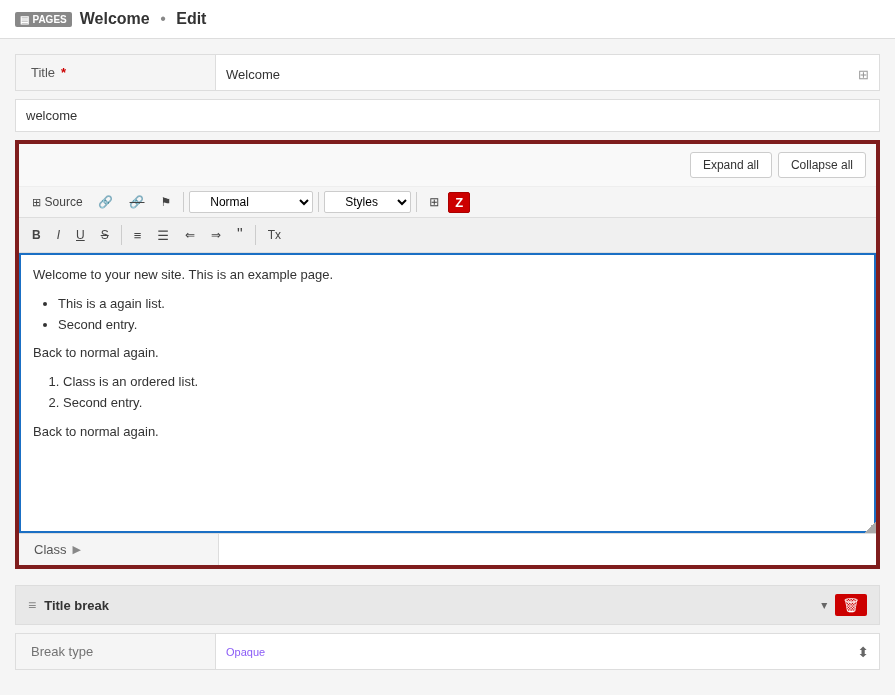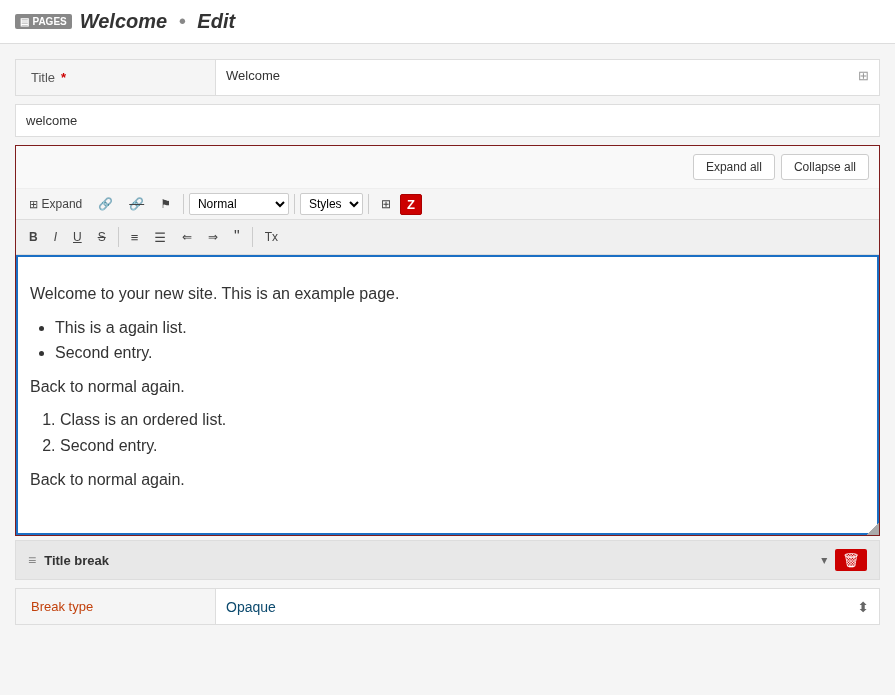--- a/index.html
+++ b/index.html
@@ -24,35 +24,34 @@
       color: #fff;
       font-size: 10px;
       font-weight: bold;
       padding: 2px 5px;
       border-radius: 2px;
       display: flex;
       align-items: center;
       gap: 3px;
     }
     .page-header-title {
-      font-size: 20px;
+      font-size: 16px;
       font-weight: bold;
       color: #333;
-      font-style: italic;
     }
 
     
     .content {
       padding: 15px;
     }
 
     
     .form-row {
       display: flex;
-      align-items: flex-start;
+      align-items: flex-end;
       background: #fff;
       border: 1px solid #ddd;
       margin-bottom: 8px;
     }
     .form-label {
       width: 200px;
       min-width: 200px;
       padding: 10px 15px;
       background: #f5f5f5;
       border-right: 1px solid #ddd;
@@ -75,22 +74,22 @@
     }
     .form-input-icon {
       padding: 8px 10px;
       color: #999;
       cursor: pointer;
     }
 
     
     .editor-section {
       background: #b91c1c;
-      border: 1px solid #7f1d1d;
-      margin-bottom: 4px;
+      border: 4px solid #7f1d1d;
+      margin-bottom: 16px;
     }
 
     .editor-top-bar {
       display: flex;
       justify-content: flex-end;
       padding: 8px 10px;
       gap: 6px;
       border-bottom: 1px solid #eee;
       background: #f9f9f9;
     }
@@ -126,21 +125,21 @@
       display: flex;
       align-items: center;
     }
     .toolbar-sep {
       width: 1px;
       height: 20px;
       background: #ccc;
       margin: 0 3px;
     }
     .toolbar-select {
-      padding: 2px 4px;
+      padding: 2px 16px;
       border: 1px solid #ccc;
       background: #fff;
       font-size: 12px;
       border-radius: 2px;
       cursor: pointer;
     }
     .toolbar-btn-red {
       background: #c00;
       color: #fff;
       font-weight: bold;
@@ -157,24 +156,24 @@
       align-items: center;
       padding: 4px 6px;
       border-bottom: 1px solid #ddd;
       background: #f0f0f0;
       gap: 2px;
     }
 
     
     .editor-content {
       min-height: 280px;
-      padding: 24px 12px;
+      padding: 10px 12px;
       border: 2px solid #1a6fc4;
       outline: none;
-      font-size: 16px;
+      font-size: 13px;
       line-height: 1.6;
       overflow-y: auto;
       position: relative;
       background: #fff;
     }
     .editor-content ul {
       margin-left: 25px;
       margin-bottom: 8px;
     }
     .editor-content ol {
@@ -276,29 +275,29 @@
       background: #fff;
       border: 1px solid #ddd;
       margin-bottom: 8px;
     }
     .break-label {
       width: 200px;
       min-width: 200px;
       padding: 10px 15px;
       background: #f5f5f5;
       border-right: 1px solid #ddd;
-      color: #c2410c;
+      color: #737373;
     }
     .break-select {
       flex: 1;
       padding: 8px 10px;
       border: none;
       outline: none;
-      font-size: 14px;
-      color: #0c4a6e;
+      font-size: 11px;
+      color: #8b5cf6;
       background: #fff;
       appearance: none;
       -webkit-appearance: none;
     }
     .break-select-wrap {
       flex: 1;
       display: flex;
       align-items: center;
       position: relative;
     }
@@ -352,21 +351,21 @@
   <div class="editor-section">
 
     <div class="editor-top-bar">
       <button class="btn-expand-collapse">Expand all</button>
       <button class="btn-expand-collapse">Collapse all</button>
     </div>
 
     <div class="editor-toolbar">
       <button class="toolbar-btn">
         <span style="font-size:11px;">⊞</span>&nbsp;
-        <span>Expand</span>
+        <span>Source</span>
       </button>
       <button class="toolbar-btn">
         <span>🔗</span>
       </button>
       <button class="toolbar-btn">
         <span style="text-decoration:line-through;">🔗</span>
       </button>
       <button class="toolbar-btn">
         <span>⚑</span>
       </button>
@@ -422,20 +421,27 @@
         <p>Back to normal again.</p>
         <ol>
           <li>Class is an ordered list.</li>
           <li>Second entry.</li>
         </ol>
         <p>Back to normal again.</p>
       </div>
       <div class="editor-resize-handle"></div>
     </div>
 
+    <div class="class-row">
+      <div class="class-label">
+        <span>Class</span>
+        <span style="color:#888; font-size:11px;">▶</span>
+      </div>
+      <input class="class-input" type="text" placeholder="" style="">
+    </div>
   </div>
 
   <div class="section-bar">
     <div class="section-bar-left">
       <span class="grip-icon">≡</span>
       <span>Title break</span>
     </div>
     <div class="section-bar-right">
       <span class="chevron-icon">▾</span>
       <button class="delete-btn">

